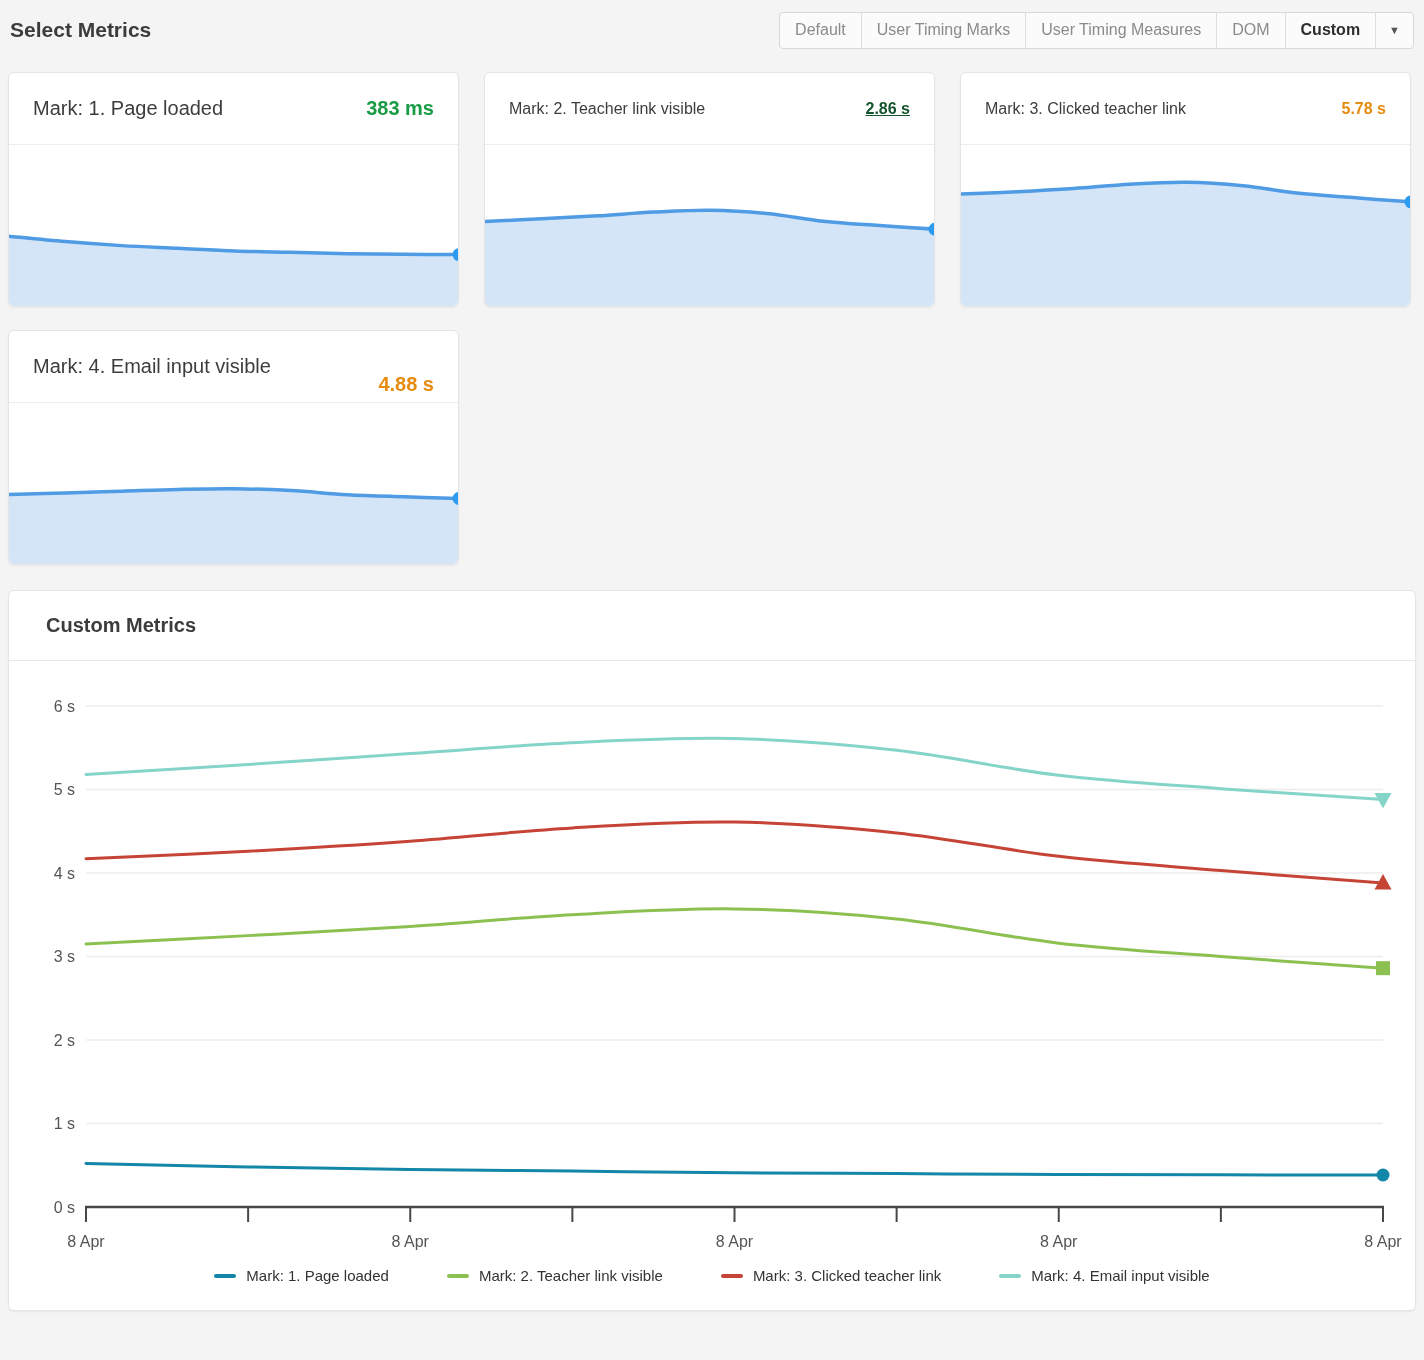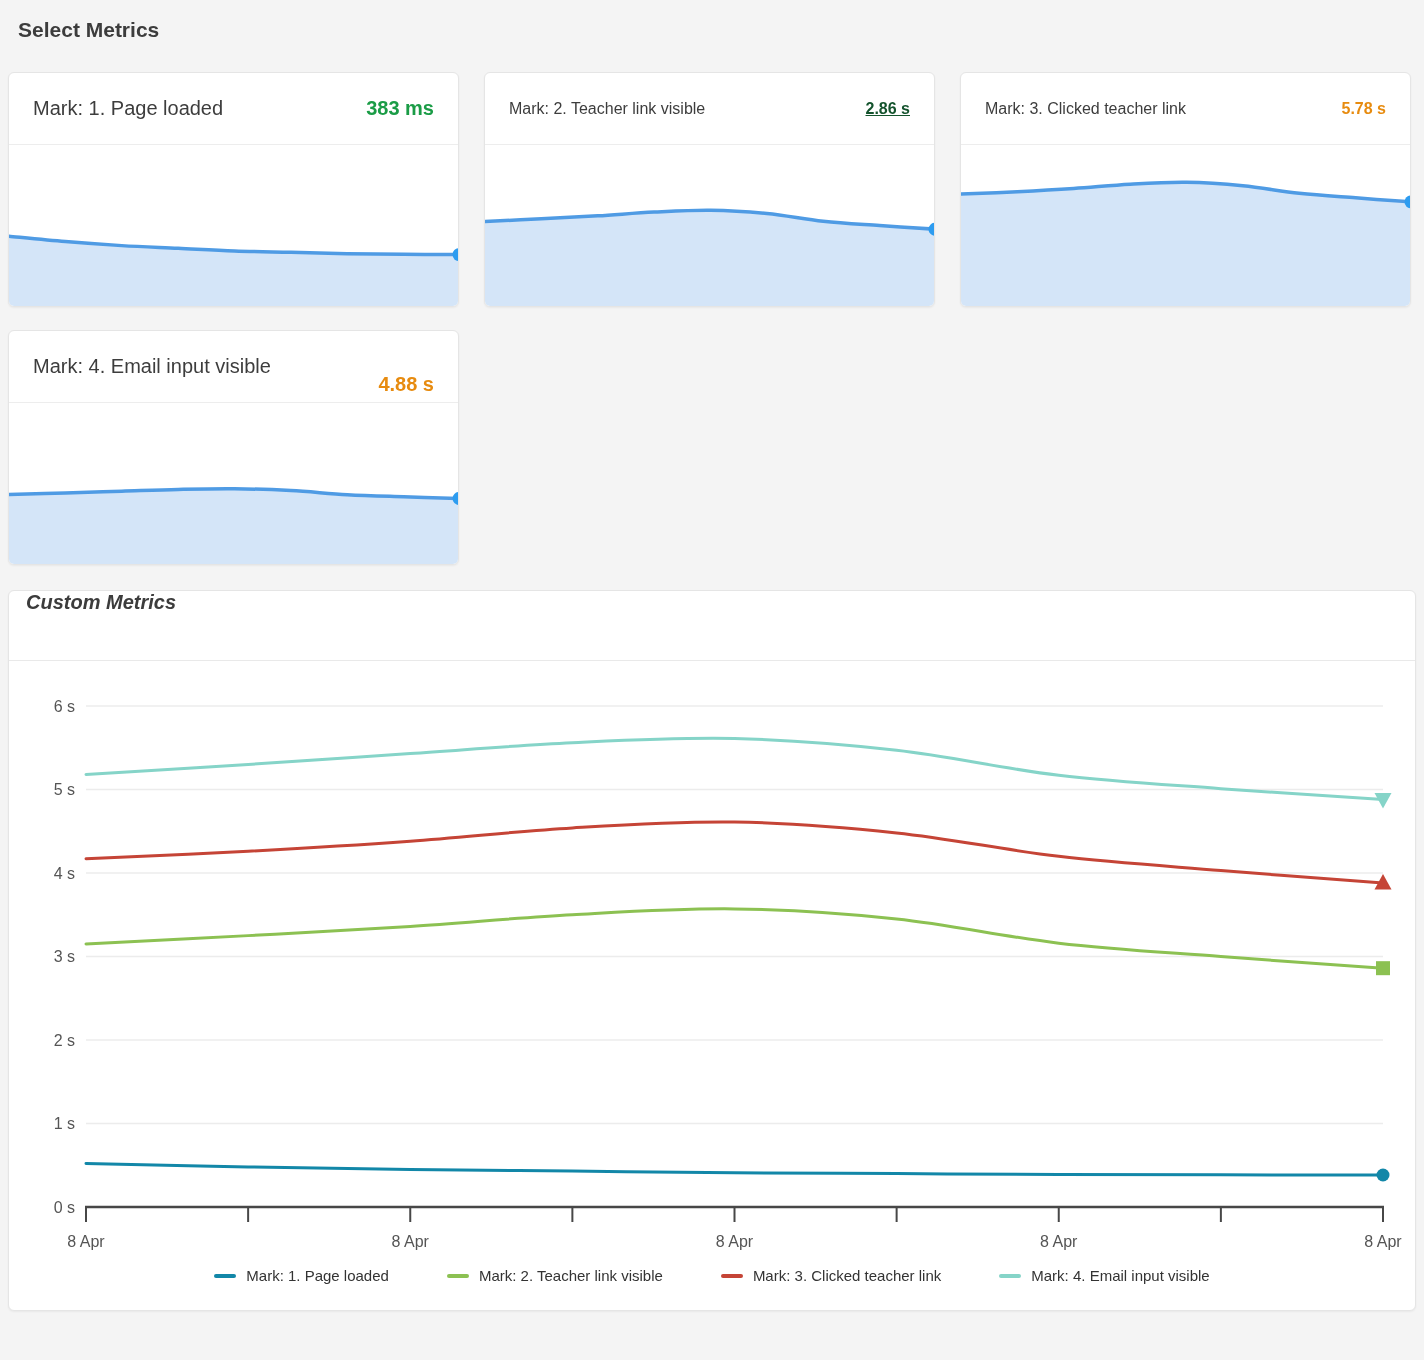--- a/index.html
+++ b/index.html
@@ -7,21 +7,21 @@
   body {
     width:1424px; height:1360px; overflow:hidden;
     background:#f4f4f4;
     font-family:"Liberation Sans","DejaVu Sans",sans-serif;
     color:#3d3d3d;
   }
   .page { padding:8px; }
 
   
   .topbar { display:flex; justify-content:space-between; align-items:center; height:44px; margin-bottom:20px; padding:0 2px; }
-  .page-title { font-size:21px; font-weight:700; color:#3c3c3c; margin:8px; }
+  .page-title { font-size:21px; font-weight:700; color:#3c3c3c; margin:0; }
   .btn-group { display:flex; align-items:stretch; border:1px solid #d8d8d8; border-radius:4px; background:#fbfbfb; height:37px; overflow:hidden; }
   .tbtn {
     appearance:none; background:transparent; border:none; border-left:1px solid #dedede;
     font-family:inherit; font-size:16px; color:#8b8b8b; padding:0 15px; cursor:pointer; white-space:nowrap;
   }
   .tbtn:first-child { border-left:none; }
   .tbtn.active { color:#2e2e2e; font-weight:700; }
   .caret-btn { border-left:1px solid #dedede; background:transparent; border-top:none; border-right:none; border-bottom:none;
     font-size:11px; color:#555; padding:0 13px; cursor:pointer; }
 
@@ -40,34 +40,42 @@
   .card.lg .card-value { font-size:20px; }
   .card.sm .card-title { font-size:16px; }
   .card.sm .card-value { font-size:16px; }
   .spark { display:block; width:451px; height:161px; flex:1; }
 
   
   .panel {
     margin-top:25px; background:#fff; border:1px solid #e5e5e5; border-radius:6px;
     box-shadow:0 1px 2px rgba(0,0,0,0.05); overflow:hidden;
   }
-  .panel-head { height:70px; display:flex; align-items:flex-start; padding:0 17px; border-bottom:1px solid #e9e9e9;font-style:italic; }
+  .panel-head { height:70px; display:flex; align-items:center; padding:0 37px; border-bottom:1px solid #e9e9e9; }
   .panel-title { font-size:20px; font-weight:700; color:#3c3c3c; margin:0; }
   .chart-svg { display:block; }
   .legend { display:flex; justify-content:center; align-items:center; gap:58px; padding:6px 0 26px; }
   .legend-item { display:flex; align-items:center; gap:10px; font-size:15px; color:#333; cursor:pointer; }
   .legend-swatch { display:inline-block; width:22px; height:4px; border-radius:2px; }
 </style>
 </head>
 <body>
 
 <div class="page">
 
   <div class="topbar">
     <h1 class="page-title">Select Metrics</h1>
+    <div class="btn-group">
+        <button class="tbtn">Default</button>
+        <button class="tbtn">User Timing Marks</button>
+        <button class="tbtn">User Timing Measures</button>
+        <button class="tbtn">DOM</button>
+        <button class="tbtn active">Custom</button>
+        <button class="caret-btn"><span>▼</span></button>
+      </div>
   </div>
 
   <div class="cards">
       <div class="card lg">
         <div class="card-head">
           <span class="card-title">Mark: 1. Page loaded</span>
           <span class="card-value" style="color: rgb(26, 156, 70);">383 ms</span>
         </div>
         <svg class="spark" viewBox="0 0 451 161">
           <path d="M 0 91.23333333333333 C 9.395833333333334 92.12777777777778 37.58333333333333 95.03472222222221 56.375 96.6 C 75.16666666666667 98.16527777777777 93.95833333333333 99.50694444444444 112.75 100.625 C 131.54166666666666 101.74305555555556 150.33333333333334 102.41388888888889 169.125 103.30833333333334 C 187.91666666666666 104.20277777777778 206.70833333333334 105.32083333333334 225.5 105.99166666666667 C 244.29166666666666 106.66250000000001 263.0833333333333 106.8861111111111 281.875 107.33333333333333 C 300.6666666666667 107.78055555555555 319.4583333333333 108.33958333333334 338.25 108.675 C 357.0416666666667 109.01041666666666 375.8333333333333 109.18930555555555 394.625 109.34583333333333 C 413.4166666666667 109.50236111111111 441.6041666666667 109.56944444444444 451 109.61416666666666 L 451 161 L 0 161 Z" fill="#d4e5f8" stroke="none"></path>

